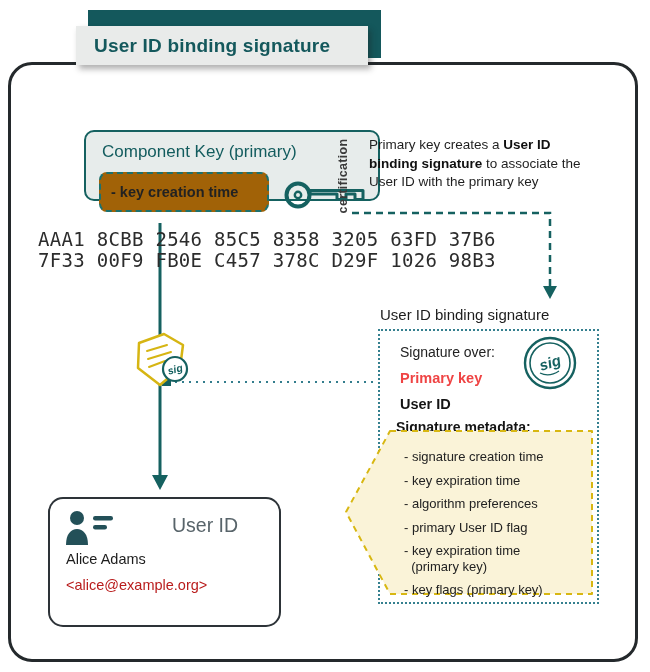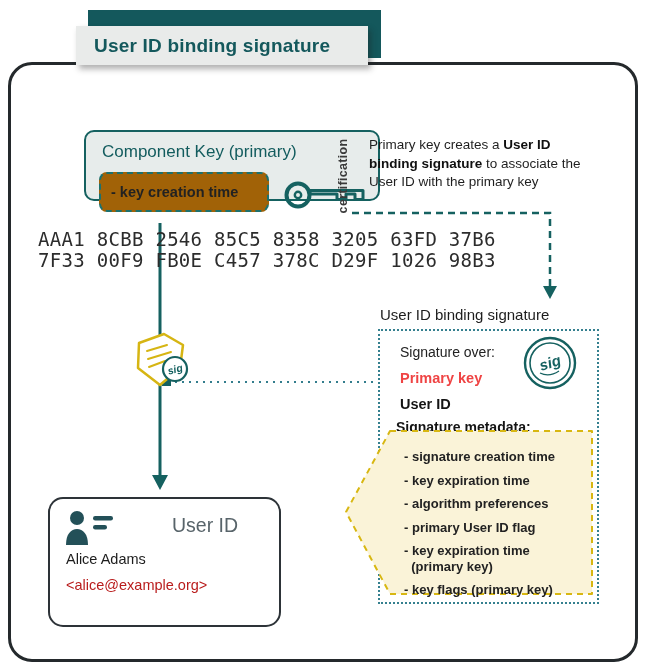--- a/index.html
+++ b/index.html
@@ -37,21 +37,21 @@
   
   .sig-panel-title{position:absolute;left:380px;top:306px;font-size:15px;color:#1d1d1d;z-index:3;}
   .sig-panel{position:absolute;left:378px;top:329px;width:221px;height:275px;
              border:2px dotted #35808f;box-sizing:border-box;z-index:3;}
   .sp-over{position:absolute;left:20px;top:13px;font-size:14px;color:#222;}
   .sp-pk{position:absolute;left:20px;top:39px;font-size:14.5px;font-weight:bold;color:#ef4444;}
   .sp-uid{position:absolute;left:20px;top:65px;font-size:14.5px;font-weight:bold;color:#141414;}
   .sp-meta{position:absolute;left:16px;top:88px;font-size:14px;font-weight:bold;color:#141414;}
   .meta-shape{position:absolute;left:338px;top:424px;z-index:4;}
   .meta-list{position:absolute;left:404px;top:449px;width:190px;z-index:5;font-size:13px;color:#222;}
-  .meta-item{line-height:15.5px;margin-bottom:8px;white-space:pre-line;font-weight:bold;}
+  .meta-item{line-height:15.5px;margin-bottom:8px;white-space:pre-line;}
   
   .uid-card{position:absolute;left:48px;top:497px;width:233px;height:130px;background:#fff;
             border:2.5px solid #2d3338;border-radius:15px;box-sizing:border-box;z-index:3;}
   .person{position:absolute;left:14px;top:10px;}
   .uid-title{position:absolute;left:122px;top:15px;font-size:19.5px;color:#58646a;}
   .uid-name{position:absolute;left:16px;top:52px;font-size:14.5px;color:#1d1d1d;}
   .uid-email{position:absolute;left:16px;top:78px;font-size:14.5px;color:#b91c1c;}
 </style>
 </head>
 <body>

